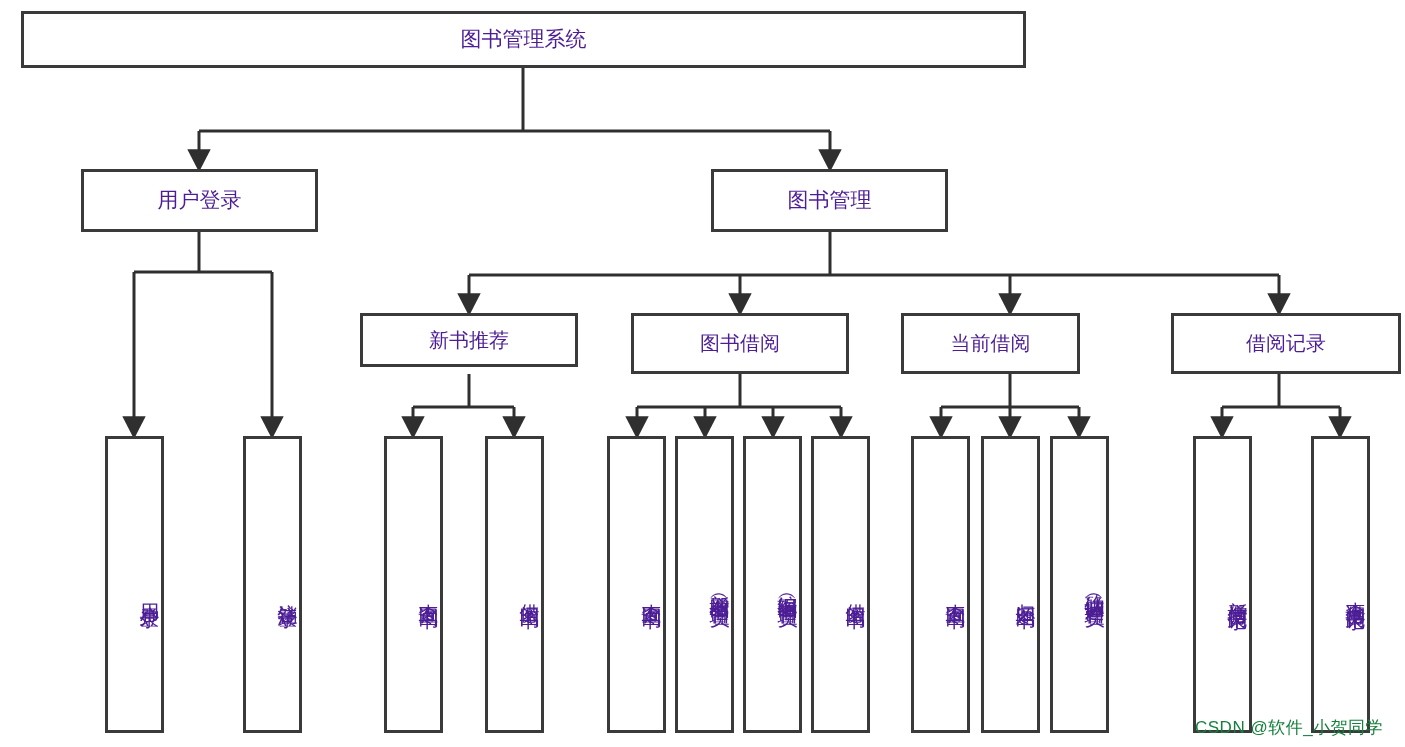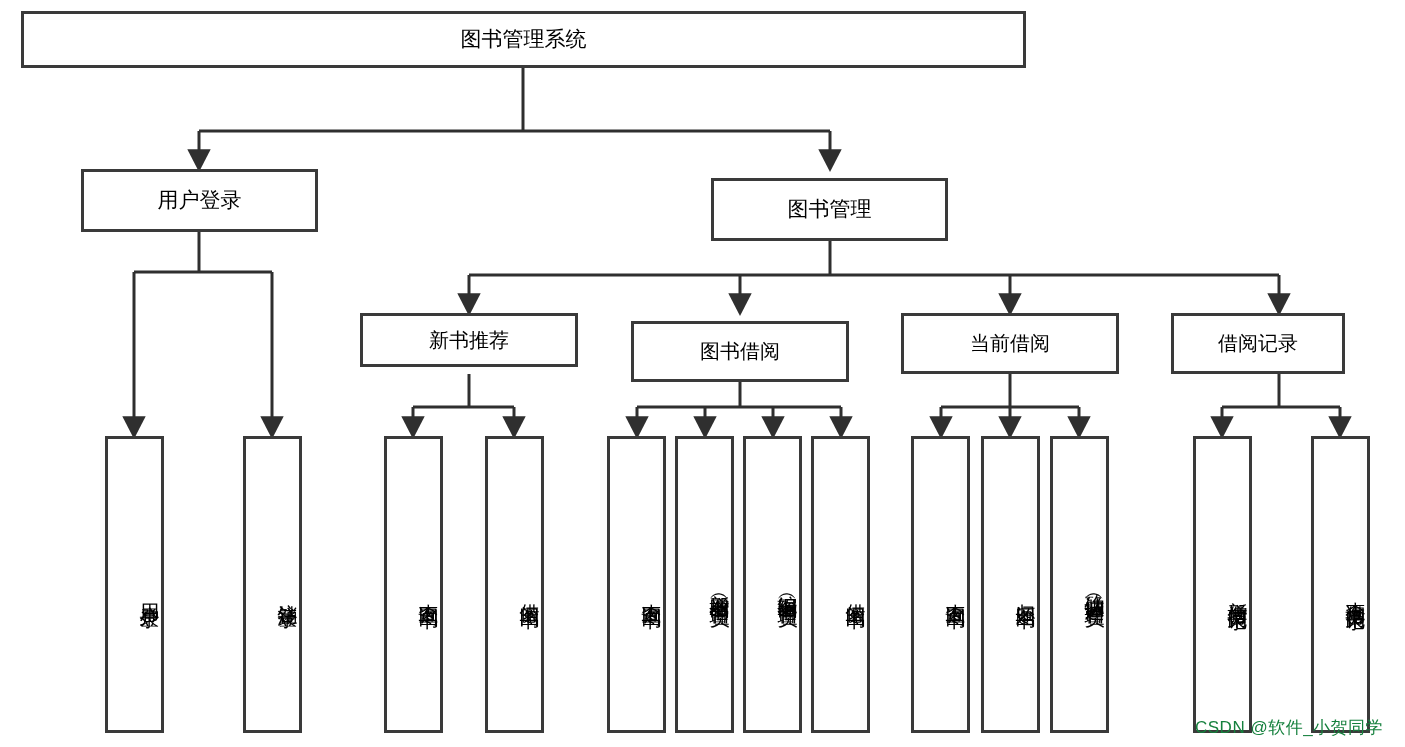--- a/index.html
+++ b/index.html
@@ -21,21 +21,21 @@
     width: 1405px; height: 747px;
     pointer-events: none;
   }
   .node {
     position: absolute;
     background: #ffffff;
     border: 3px solid #3a3a3a;
     display: flex;
     align-items: center;
     justify-content: center;
-    color: #000000;
+    color: #4c1d95;
     line-height: 1.15;
     text-align: center;
   }
   .node.root      { font-size: 21px; }
   .node.level2    { font-size: 21px; }
   .node.level3    { font-size: 20px; }
   .node.leaf {
     font-size: 20px;
     writing-mode: vertical-rl;
     text-orientation: upright;
@@ -108,34 +108,34 @@
     </g>
   </svg>
 
   <div class="node root" style="left:21px; top:11px; width:1005px; height:57px;">
     <span>图书管理系统</span>
   </div>
 
   <div class="node level2" style="left:81px; top:169px; width:237px; height:63px;">
     <span>用户登录</span>
   </div>
-  <div class="node level2" style="left:711px; top:169px; width:237px; height:63px;margin-top:9px;">
+  <div class="node level2" style="left:711px; top:169px; width:237px; height:63px;">
     <span>图书管理</span>
   </div>
 
   <div class="node level3" style="left:360px; top:313px; width:218px; height:54px;">
     <span>新书推荐</span>
   </div>
-  <div class="node level3" style="left:631px; top:321px; width:218px; height:61px;">
+  <div class="node level3" style="left:631px; top:313px; width:218px; height:61px;">
     <span>图书借阅</span>
   </div>
-  <div class="node level3" style="left:901px; top:313px; width:218px; height:61px;text-align:center;">
+  <div class="node level3" style="left:901px; top:313px; width:179px; height:61px;text-align:center;">
     <span>当前借阅</span>
   </div>
-  <div class="node level3" style="left:1171px; top:313px; width:174px; height:61px;">
+  <div class="node level3" style="left:1171px; top:313px; width:230px; height:61px;">
     <span>借阅记录</span>
   </div>
 
   <div class="node leaf" style="left:105px; top:436px; width:59px; height:297px;">
     <span>用户登录</span>
   </div>
   <div class="node leaf" style="left:243px; top:436px; width:59px; height:297px;">
     <span>注销登录</span>
   </div>
 

